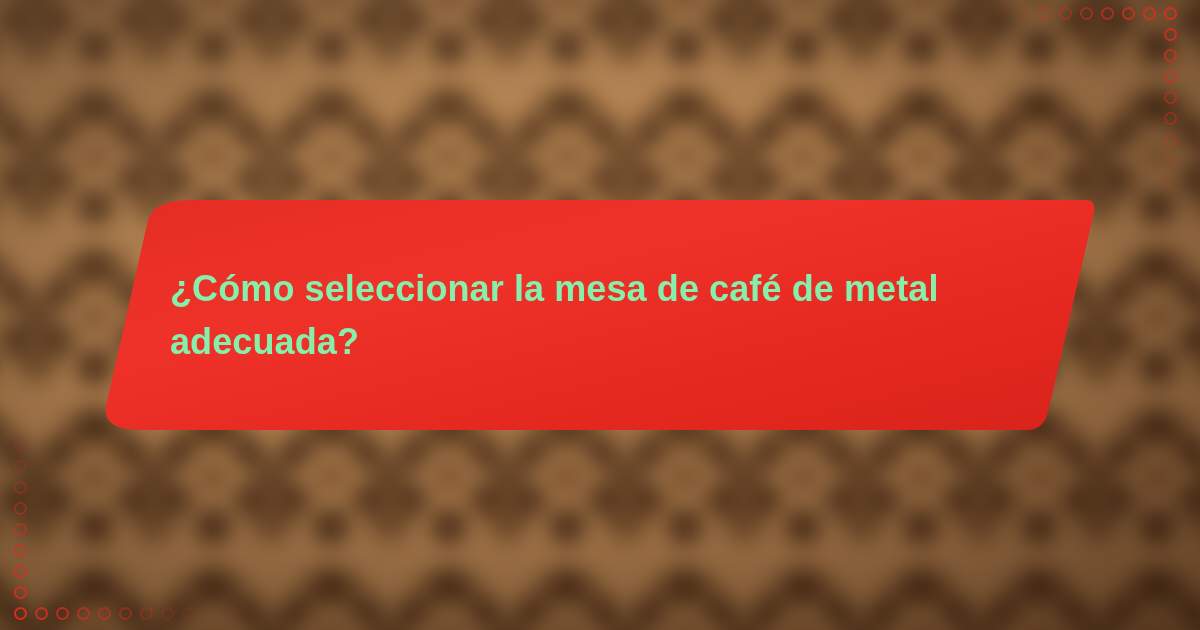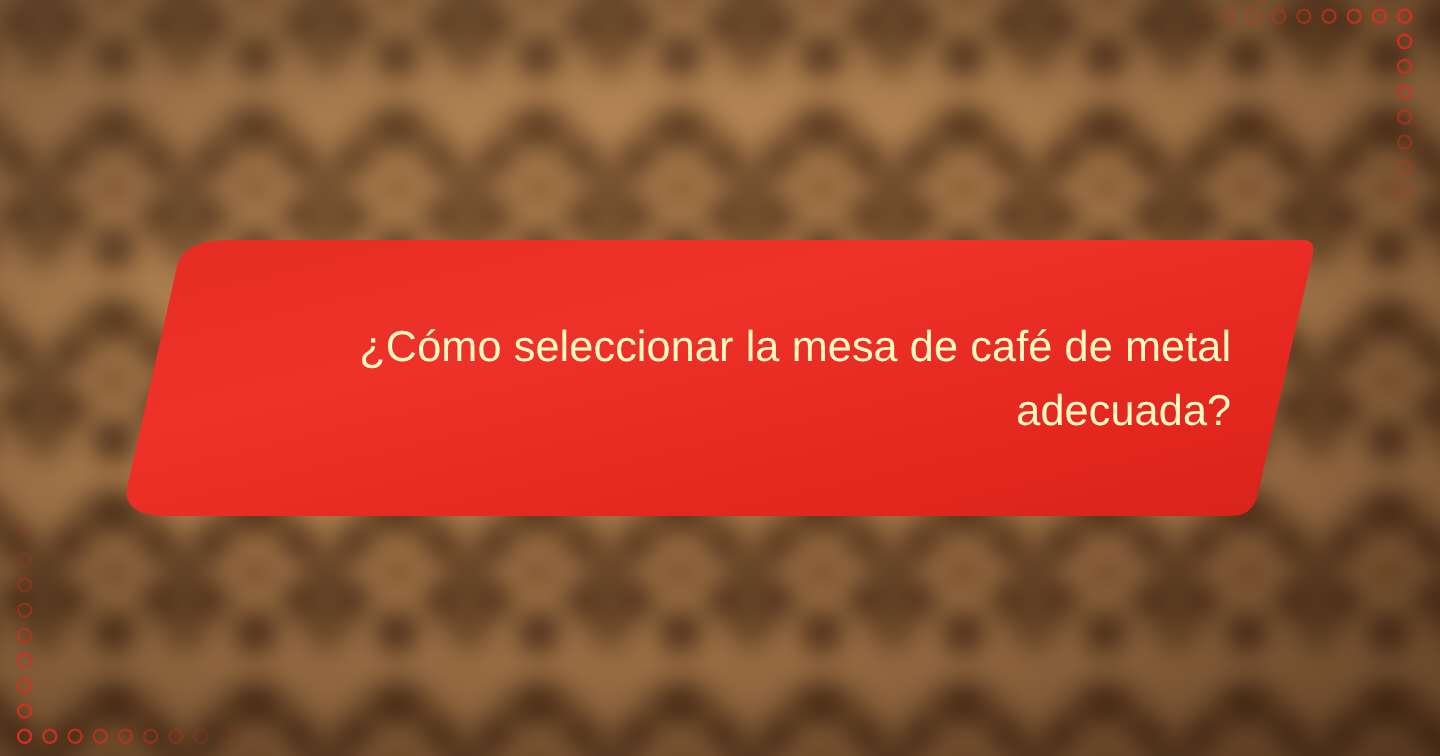--- a/index.html
+++ b/index.html
@@ -112,25 +112,25 @@
     position: absolute;
     left: 0;
     right: 0;
     top: 0;
     bottom: 0;
     display: flex;
     align-items: center;
     justify-content: center;
     padding: 0 70px;
     box-sizing: border-box;
-    text-align: right;
-    color: #fef9c3;
+    text-align: left;
+    color: #86efac;
     font-size: 36px;
     line-height: 1.48;
-    font-weight: 400;
+    font-weight: 700;
     letter-spacing: 0.1px;
     white-space: pre-wrap;
   }
 </style>
 </head>
 <body>
 
 <div id="canvas">
 
   <div class="bg-blur">

